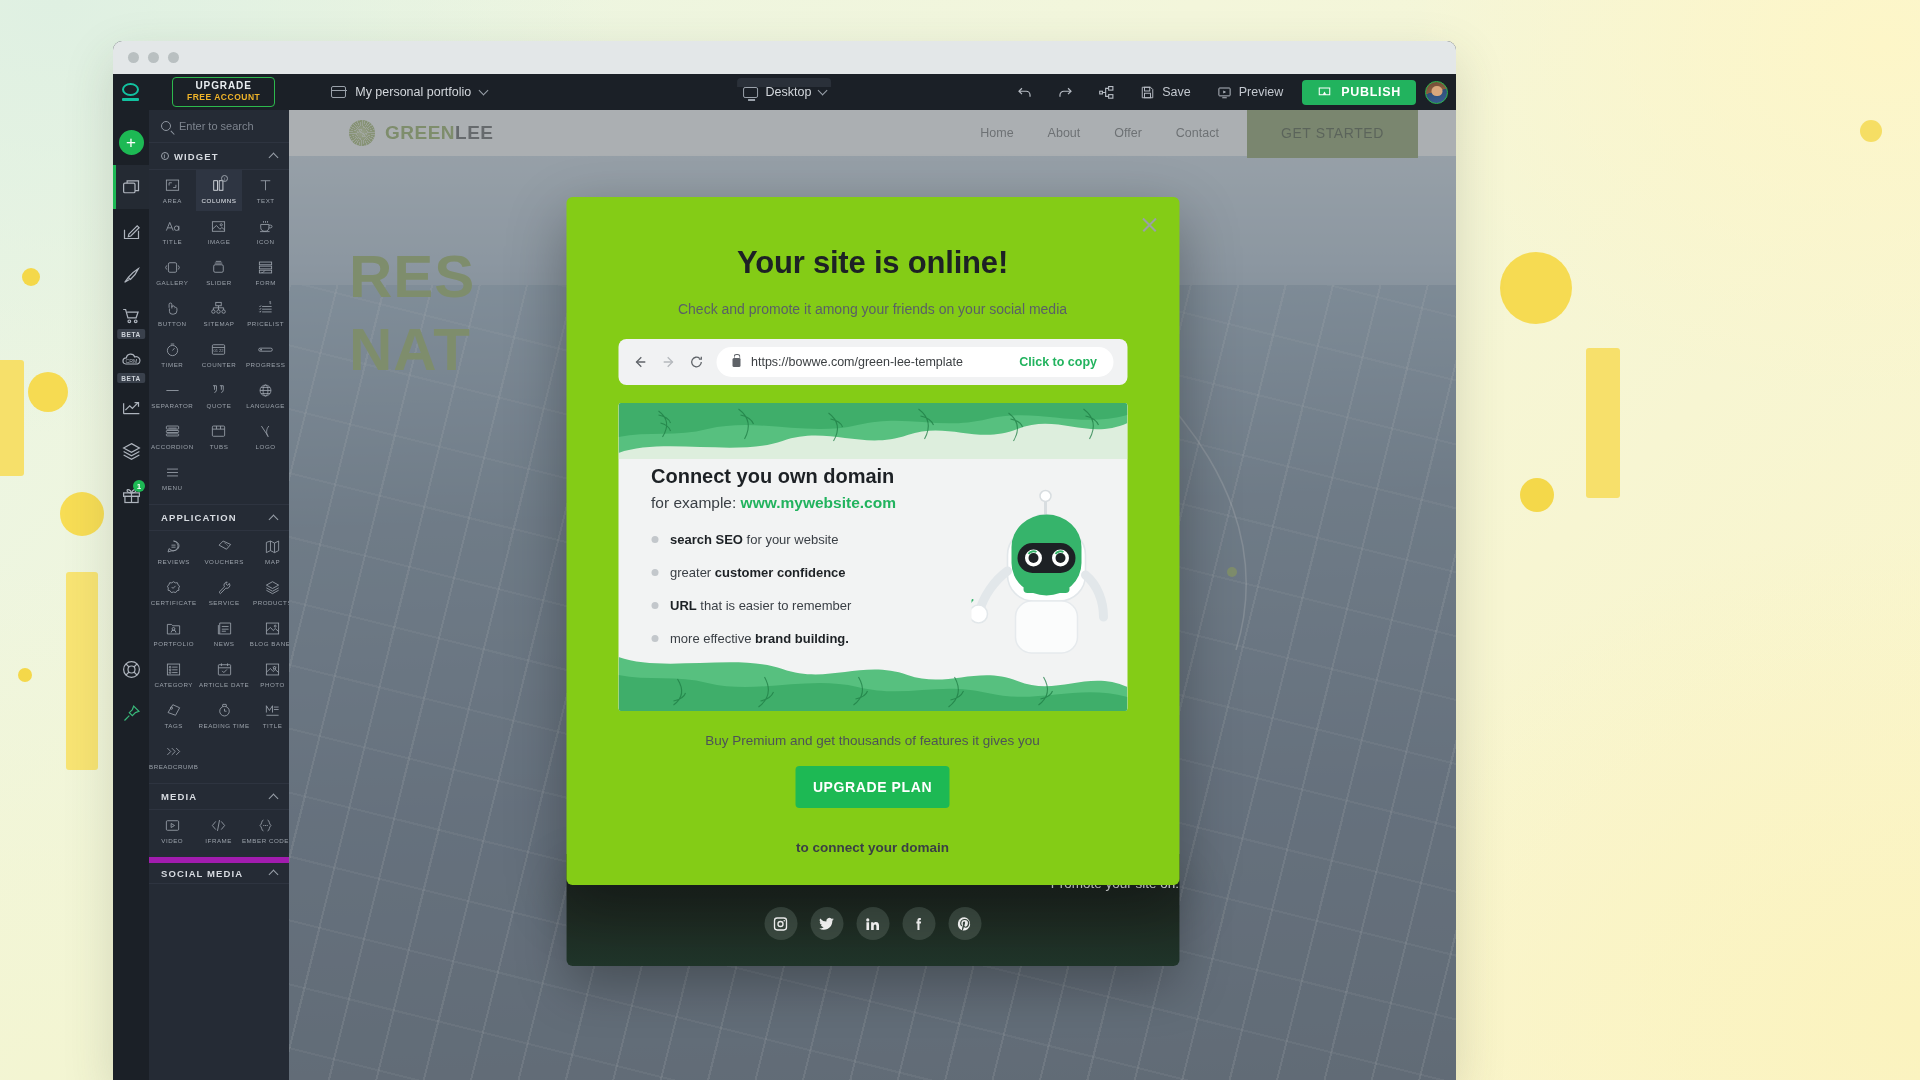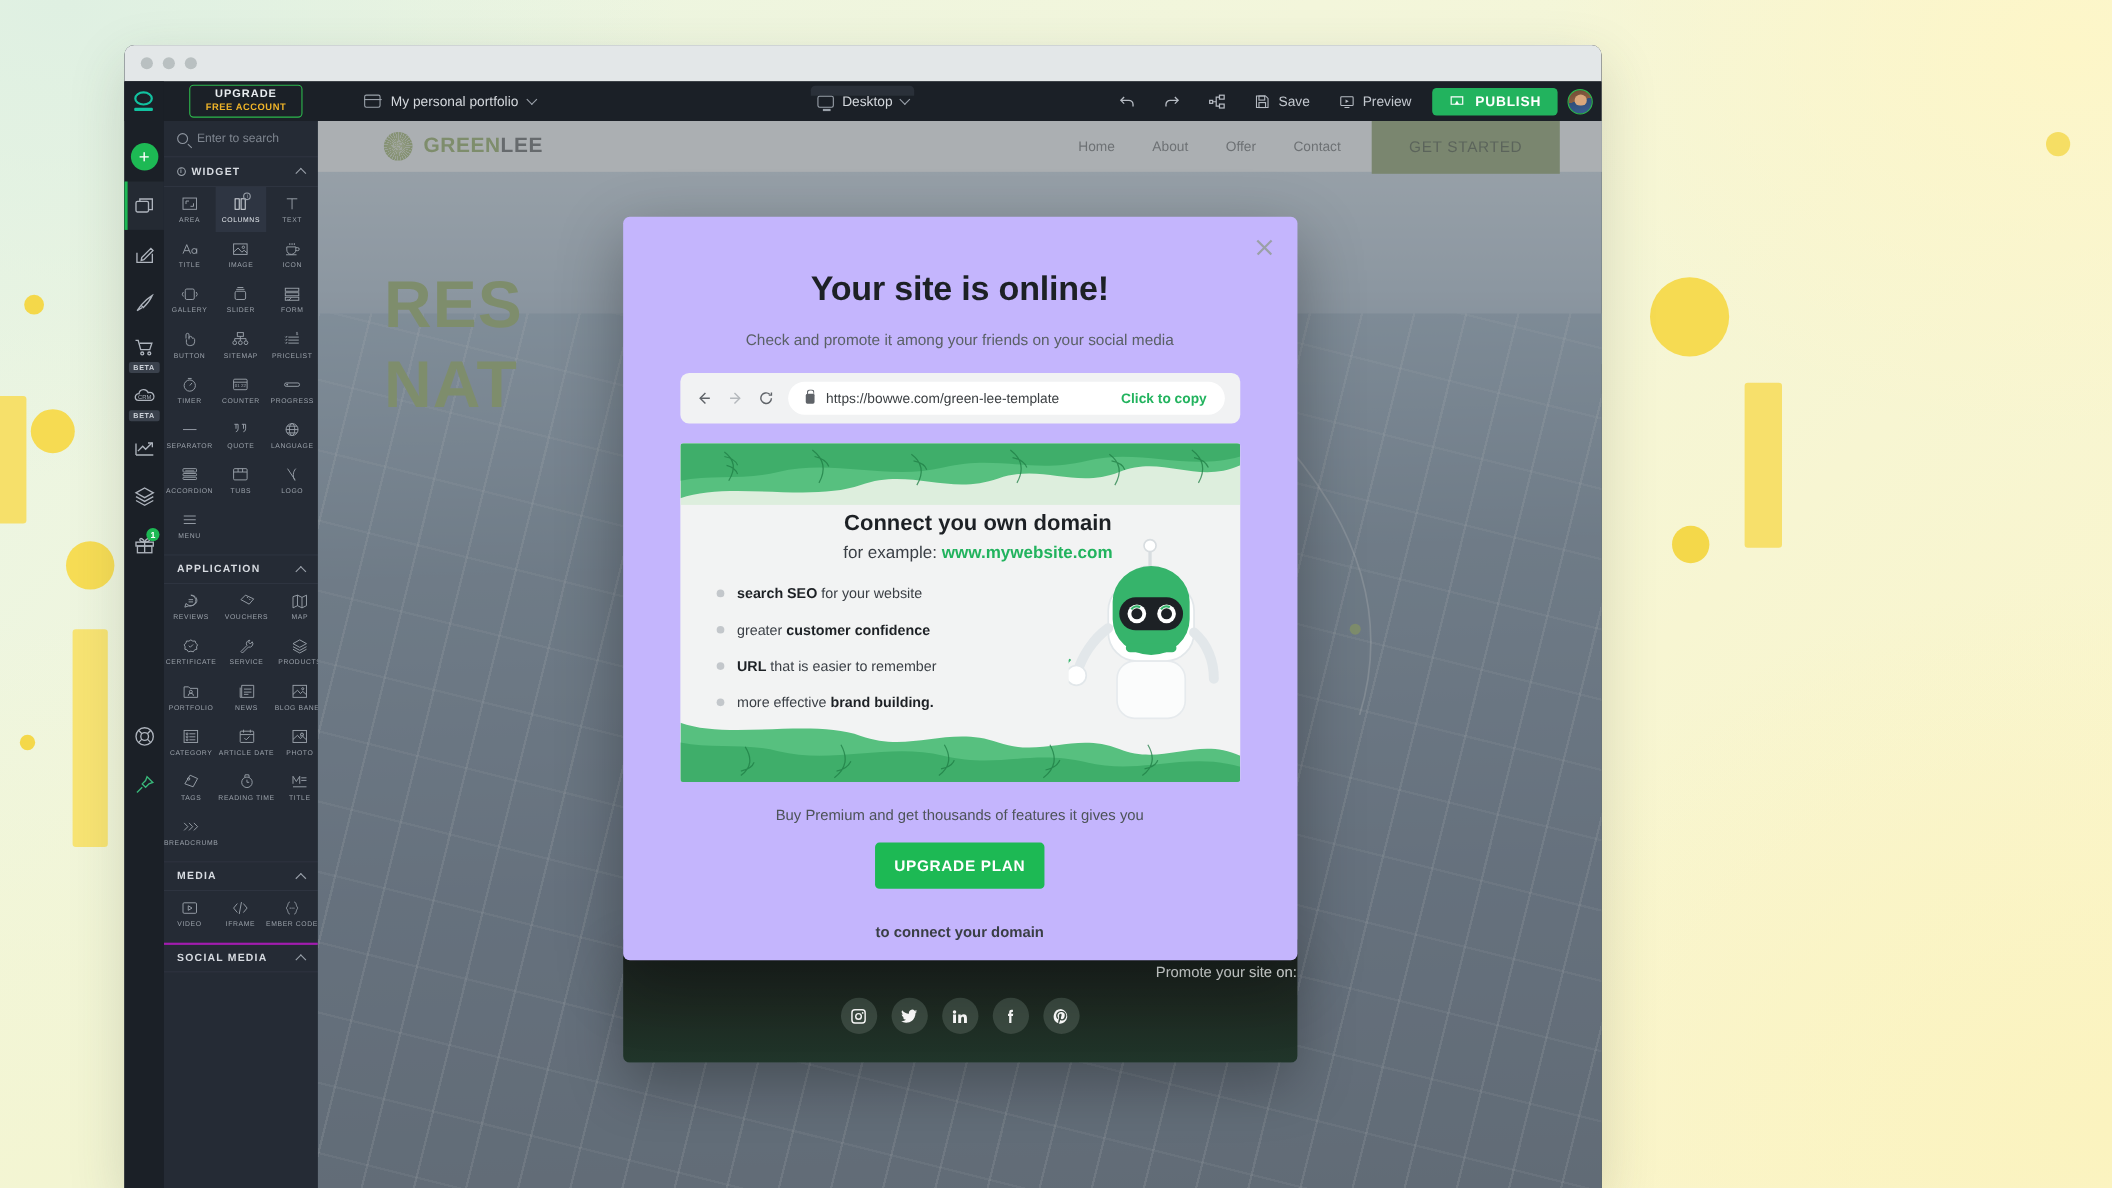--- a/index.html
+++ b/index.html
@@ -208,22 +208,22 @@
   #hero-right .pct { font-size: 52px; font-weight: 400; color:#8aa548; letter-spacing: 1px;}
   #hero-right .sub { font-size: 22px; color:#dfe6ea; margin-top: 2px;}
   #hero-curve { position:absolute; right: 0; top: 200px; width: 420px; height: 340px; }
 
   
   #dim { position: absolute; inset: 0; background: rgba(120,126,130,.62); }
 
   
   #modal {
     position: absolute; left: 50%; transform: translateX(-50%);
-    top: 87px; width: 613px; background: #c4b5fd; border-radius: 6px;
-    padding: 22px 52px 18px; text-align: center;
+    top: 87px; width: 613px; background: #84cc16; border-radius: 6px;
+    padding: 22px 52px 30px; text-align: center;
     box-shadow: 0 20px 60px rgba(0,0,0,.30);
   }
   #modal-close {
     position: absolute; right: 21px; top: 19px; width: 18px; height: 18px; cursor: pointer;
   }
   #modal-close:before, #modal-close:after {
     content:''; position:absolute; left:0; top:8px; width:18px; height:1.6px; background:#9aa0a6;
   }
   #modal-close:before{transform:rotate(45deg);} #modal-close:after{transform:rotate(-45deg);}
   #modal-title { font-size: 31px; font-weight: 700; color:#1d2125; margin-top: 26px; letter-spacing: -.2px;}
@@ -240,21 +240,21 @@
     display:flex; align-items:center; padding: 0 16px; gap: 11px;
   }
   .lock { width:8px;height:9px;background:#5f6368;border-radius:1.5px;position:relative;flex-shrink:0;}
   .lock:before{content:'';position:absolute;left:1.6px;top:-4px;width:4.8px;height:5px;border:1.4px solid #5f6368;border-bottom:none;border-radius:3px 3px 0 0;}
   #url-text { font-size: 12.5px; color:#3c4043; flex:1; text-align:left; }
   #copy-link { font-size: 12.5px; color:#22b35e; font-weight: 600; cursor:pointer; }
 
   
   #promo {
     margin-top: 18px; height: 308px; background:#f2f3f3; border-radius: 3px;
-    position: relative; overflow: hidden; text-align: center;
+    position: relative; overflow: hidden; text-align: left;
   }
   .foliage { position: absolute; left:0; right:0; height: 56px; overflow:hidden; }
   .foliage.top { top:0; } .foliage.bot { bottom:0; }
   #promo-body { position: relative; padding: 62px 0 0 33px; z-index: 3; }
   #promo-title { font-size: 20px; font-weight: 700; color:#1d2125; }
   #promo-example { font-size: 15.5px; color:#3a3f45; margin-top: 6px; }
   #promo-example b { color:#22b35e; font-weight: 700; }
   #promo-list { list-style: none; margin-top: 20px; }
   #promo-list li {
     font-size: 13px; color:#3a3f45; display:flex; align-items:center; gap: 12px; margin-bottom: 18px;
@@ -796,21 +796,21 @@
           <svg class="w-ico" viewBox="0 0 24 22">
               <path d="M9 3 C6 3 7 9 4 11 C7 13 6 19 9 19 M15 3 C18 3 17 9 20 11 C17 13 18 19 15 19"></path>
               <circle cx="9.5" cy="11" r=".9" fill="#9aa1aa" stroke="none"></circle>
               <circle cx="12" cy="11" r=".9" fill="#9aa1aa" stroke="none"></circle>
               <circle cx="14.5" cy="11" r=".9" fill="#9aa1aa" stroke="none"></circle>
             </svg>
           <span class="w-lab">EMBER CODE</span>
         </div>
       </div>
 
-      <div class="sec-head" style="border-top:2px solid #a21caf">
+      <div class="sec-head" style="border-top:6px solid #a21caf">
         <span>SOCIAL MEDIA</span>
         <span class="caret"></span>
       </div>
     </div>
 
     <div id="canvas">
       <div id="site-hero">
         <div id="hero-sky"></div>
         <div id="hero-photo"></div>
 

